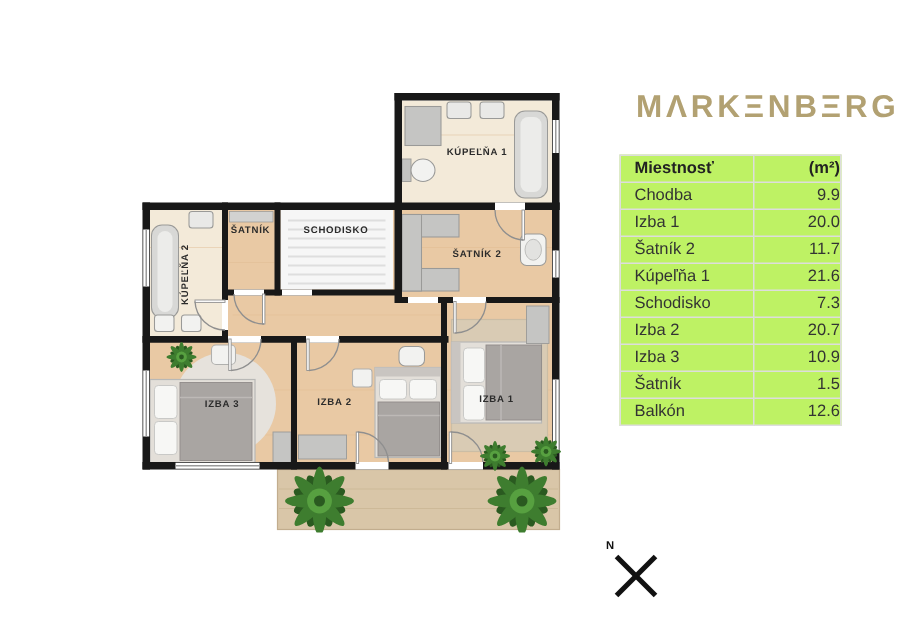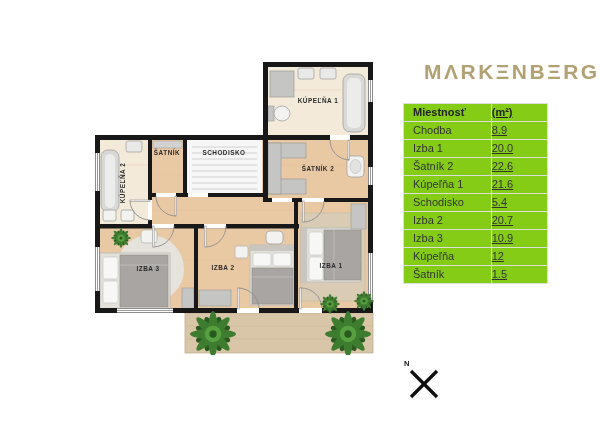--- a/index.html
+++ b/index.html
@@ -1,33 +1,33 @@
 <!DOCTYPE html>
 <html><head>
 <meta charset="utf-8">
 <style>
   * { margin:0; padding:0; box-sizing:border-box; }
   html,body { width:600px; height:426px; background:#ffffff; overflow:hidden;
               font-family:"Liberation Sans", sans-serif; }
-  .canvas { position:relative; width:548px; height:426px; background:#fff; }
+  .canvas { position:relative; width:600px; height:426px; background:#fff; }
 
   
   .plan { position:absolute; left:80px; top:55px; width:300px; height:300px; }
 
   
   .logo { position:absolute; left:424px; top:60px; font-size:21px; font-weight:bold;
           color:#b2a172; letter-spacing:2.5px; white-space:nowrap; }
 
   
-  .area-table { position:absolute; left:403px; top:103px; border-collapse:collapse;
-                font-size:11px; color:#333; background:#84cc16; }
+  .area-table { position:absolute; left:413px; top:103px; border-collapse:collapse;
+                font-size:11px; color:#333; background:#bef264; }
   .area-table th, .area-table td { border:1px solid #ddd; height:18px; padding:1px 0 2px 0; }
   .area-table th { font-weight:bold; color:#222; }
   .col-room { width:89px; text-align:left; padding-left:9px !important; }
-  .col-area { width:58px; text-align:left;text-decoration:underline; }
+  .col-area { width:58px; text-align:right; }
   .total-row td { font-weight:bold; }
 
   
   .compass { position:absolute; left:398px; top:358px; width:52px; height:46px; }
   .compass .n { position:absolute; left:6px; top:1px; font-size:7.5px; font-weight:bold; color:#111; }
   .compass svg { position:absolute; left:9px; top:10px; }
 </style>
 </head>
 <body>
 
@@ -236,53 +236,53 @@
   <table class="area-table">
     <thead>
       <tr>
         <th class="col-room">Miestnosť</th>
         <th class="col-area">(m²)</th>
       </tr>
     </thead>
     <tbody>
       <tr>
         <td class="col-room">Chodba</td>
-        <td class="col-area">8.9</td>
+        <td class="col-area">9.9</td>
       </tr>
       <tr>
         <td class="col-room">Izba 1</td>
         <td class="col-area">20.0</td>
       </tr>
       <tr>
         <td class="col-room">Šatník 2</td>
-        <td class="col-area">22.6</td>
+        <td class="col-area">11.7</td>
       </tr>
       <tr>
         <td class="col-room">Kúpeľňa 1</td>
         <td class="col-area">21.6</td>
       </tr>
       <tr>
         <td class="col-room">Schodisko</td>
-        <td class="col-area">5.4</td>
+        <td class="col-area">7.3</td>
       </tr>
       <tr>
         <td class="col-room">Izba 2</td>
         <td class="col-area">20.7</td>
       </tr>
       <tr>
         <td class="col-room">Izba 3</td>
         <td class="col-area">10.9</td>
       </tr>
       <tr>
-        <td class="col-room">Kúpeľňa</td>
-        <td class="col-area">12</td>
-      </tr>
-      <tr>
         <td class="col-room">Šatník</td>
         <td class="col-area">1.5</td>
+      </tr>
+      <tr>
+        <td class="col-room">Balkón</td>
+        <td class="col-area">12.6</td>
       </tr>
     </tbody>
   </table>
 
   <div class="compass">
     <span class="n">N</span>
     <svg width="34" height="32" viewBox="0 0 34 32">
       <line x1="4" y1="3" x2="30" y2="29" stroke="#111" stroke-width="3.4"></line>
       <line x1="30" y1="3" x2="4" y2="29" stroke="#111" stroke-width="3.4"></line>
     </svg>

